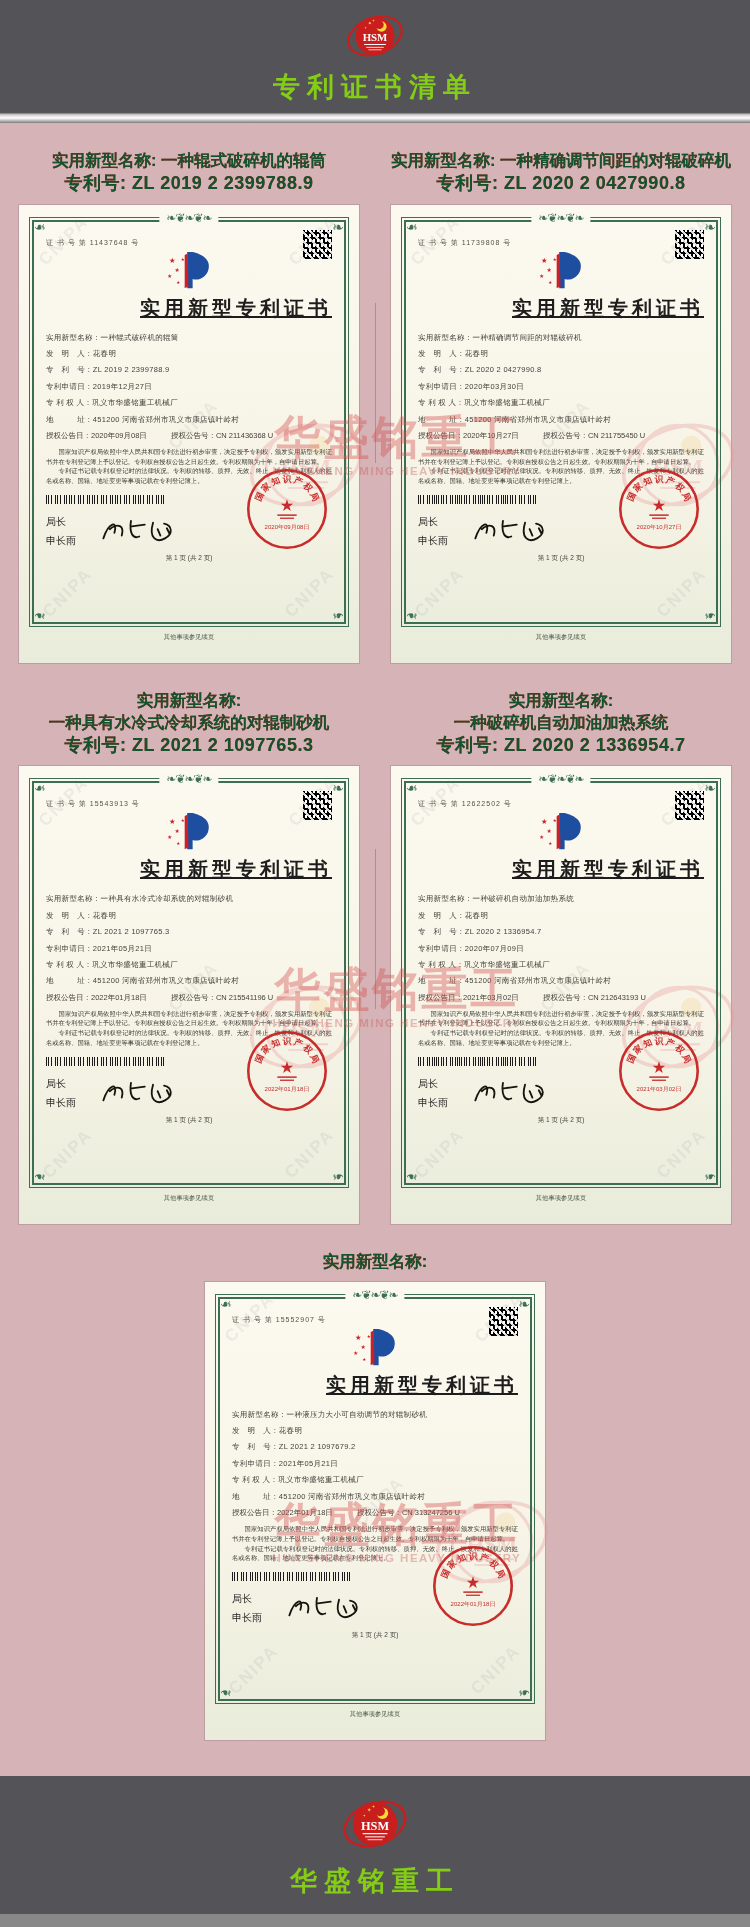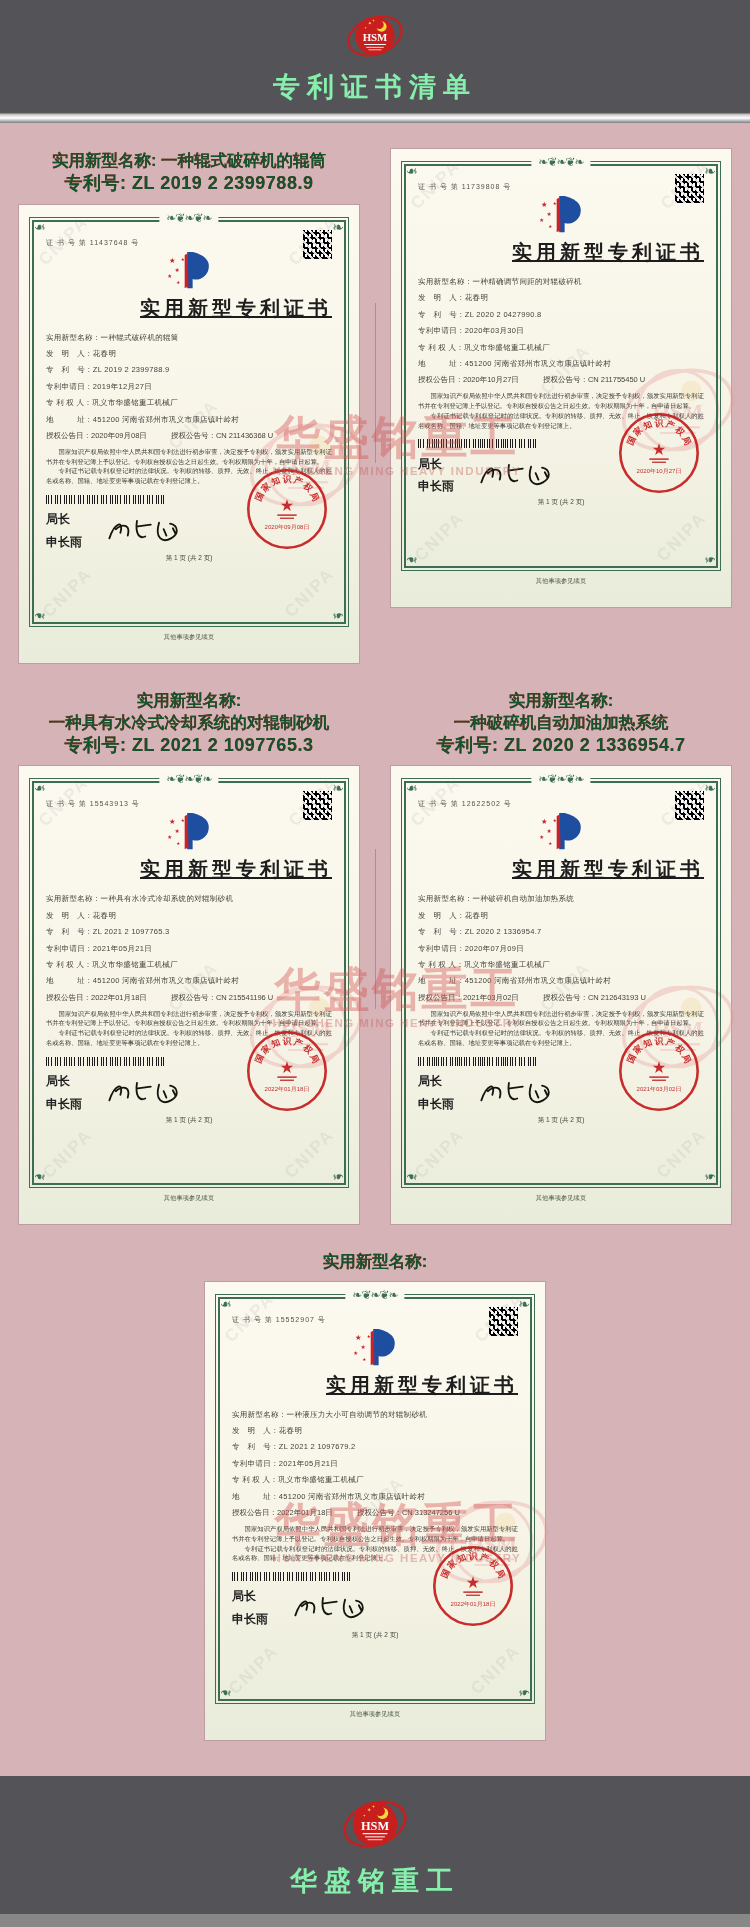--- a/index.html
+++ b/index.html
@@ -1,20 +1,20 @@
 <!DOCTYPE html>
 <html><head>
 <meta charset="utf-8">
 <style>
   html,body{margin:0;padding:0;background:#888;}
   .page{width:750px;margin:0 auto;background:#d5b3b7;font-family:"Liberation Sans",sans-serif;overflow:hidden;}
   
   .topbar{background:#545458;height:112px;display:flex;flex-direction:column;align-items:center;justify-content:center;gap:4px;}
   .botbar{background:#545458;height:138px;display:flex;flex-direction:column;align-items:center;justify-content:center;gap:6px;margin-top:6px;}
-  .bar-title{color:#86efac;font-size:27px;font-weight:700;letter-spacing:7px;}
+  .bar-title{color:#84cc16;font-size:27px;font-weight:700;letter-spacing:7px;}
   .divider{height:11px;background:linear-gradient(180deg,#3c3c3e 0%,#cfcfcf 25%,#ffffff 55%,#b5b5b5 80%,#7e7e80 100%);}
   .hsm-logo{display:block;}
   
   .main{padding:26px 10px 4px;}
   .cert-row{display:flex;justify-content:center;gap:26px;position:relative;margin-bottom:26px;}
   .cert-block{width:346px;display:flex;flex-direction:column;align-items:center;}
   .heading-lines{text-align:center;margin-bottom:9px;}
   .h-line{color:#14532d;font-size:16.5px;font-weight:700;line-height:1.35;text-shadow:0 0 .4px #d2272b;}
   .h-patent{font-size:18px;letter-spacing:.5px;}
   
@@ -34,21 +34,21 @@
       repeating-linear-gradient(0deg,#000 0 2px,#fff 2px 5px);}
   .logo-cnipa{display:block;margin:-14px auto 0;}
   .big-title{text-align:right;font-family:"Liberation Serif",serif;font-size:20px;font-weight:700;letter-spacing:4px;color:#1d1d1d;margin:3px 0 11px;text-decoration:underline;}
   .fields{font-size:7.5px;color:#46423c;}
   .field-line{margin-bottom:6.4px;letter-spacing:.3px;white-space:nowrap;}
   .grant-row{display:flex;gap:24px;font-size:7.5px;color:#46423c;margin:1px 0 6px;white-space:nowrap;}
   .paras{font-size:6.3px;color:#3a3a35;line-height:1.55;text-align:justify;}
   .para{text-indent:2em;margin:0;}
   .barcode{width:118px;height:9px;margin:9px 0 4px;background:repeating-linear-gradient(90deg,#1a1a1a 0 1px,transparent 1px 2px,#1a1a1a 2px 2.7px,transparent 2.7px 4.6px);}
   .sig-area{position:relative;display:flex;align-items:center;height:46px;}
-  .sig-labels{font-size:12px;font-weight:700;color:#222;line-height:1.9;}
+  .sig-labels{font-size:10px;font-weight:400;color:#222;line-height:1.9;}
   .sig-svg{margin-left:20px;}
   .seal{position:absolute;right:2px;top:-42px;opacity:.95;}
   .page-note{text-align:center;font-size:6.5px;color:#47443e;margin-top:0;}
   .below-note{text-align:center;font-size:6.3px;color:#55604f;margin-top:9px;}
   
   .wm-cnipa{position:absolute;font-size:17px;font-weight:700;color:rgba(140,140,140,.13);transform:rotate(-45deg);letter-spacing:2px;z-index:0;}
   .wm-p1{top:26px;left:14px;} .wm-p2{top:26px;right:14px;} .wm-p3{top:46%;left:50%;margin-left:-26px;} .wm-p4{bottom:60px;left:18px;} .wm-p5{bottom:60px;right:18px;}
   .hsm-wm{position:absolute;right:-6px;top:44%;opacity:.35;z-index:0;}
   .row-wm{position:absolute;left:53%;top:57%;transform:translate(-50%,-50%);text-align:center;z-index:2;pointer-events:none;white-space:nowrap;}
   .row-wm-cn{font-size:46px;font-weight:700;color:rgba(210,80,80,.40);letter-spacing:3px;}
@@ -160,20 +160,24 @@
                   <rect x="33.5" y="48" width="13" height="1.2" fill="#c62222"></rect>
             <text class="seal-date" x="40" y="58.5" text-anchor="middle" font-size="5.6" fill="#c62222">2020年09月08日</text>
           </svg>
         </div>
         <div class="page-note">第 1 页 (共 2 页)</div>
       </div>
       <div class="below-note">其他事项参见续页</div>
     </div>
   </div>
         <div class="cert-block">
+    <div class="heading-lines">
+            <div class="h-line">实用新型名称: 一种精确调节间距的对辊破碎机</div>
+            <div class="h-line h-patent">专利号: ZL 2020 2 0427990.8</div>
+          </div>
     <div class="paper">
       <span class="wm-cnipa wm-p1">CNIPA</span>
       <span class="wm-cnipa wm-p2">CNIPA</span>
       <span class="wm-cnipa wm-p3">CNIPA</span>
       <span class="wm-cnipa wm-p4">CNIPA</span>
       <span class="wm-cnipa wm-p5">CNIPA</span>
       <svg class="hsm-wm" width="118" height="118" viewBox="0 0 80 80">
         <ellipse cx="40" cy="40" rx="38" ry="25" fill="none" stroke="#e79a9a" stroke-width="2.5" transform="rotate(-20 40 40)"></ellipse>
         <circle cx="40" cy="40" r="27" fill="none" stroke="#e79a9a" stroke-width="2"></circle>
         <circle cx="49" cy="27" r="7" fill="#f3d8a0"></circle>

